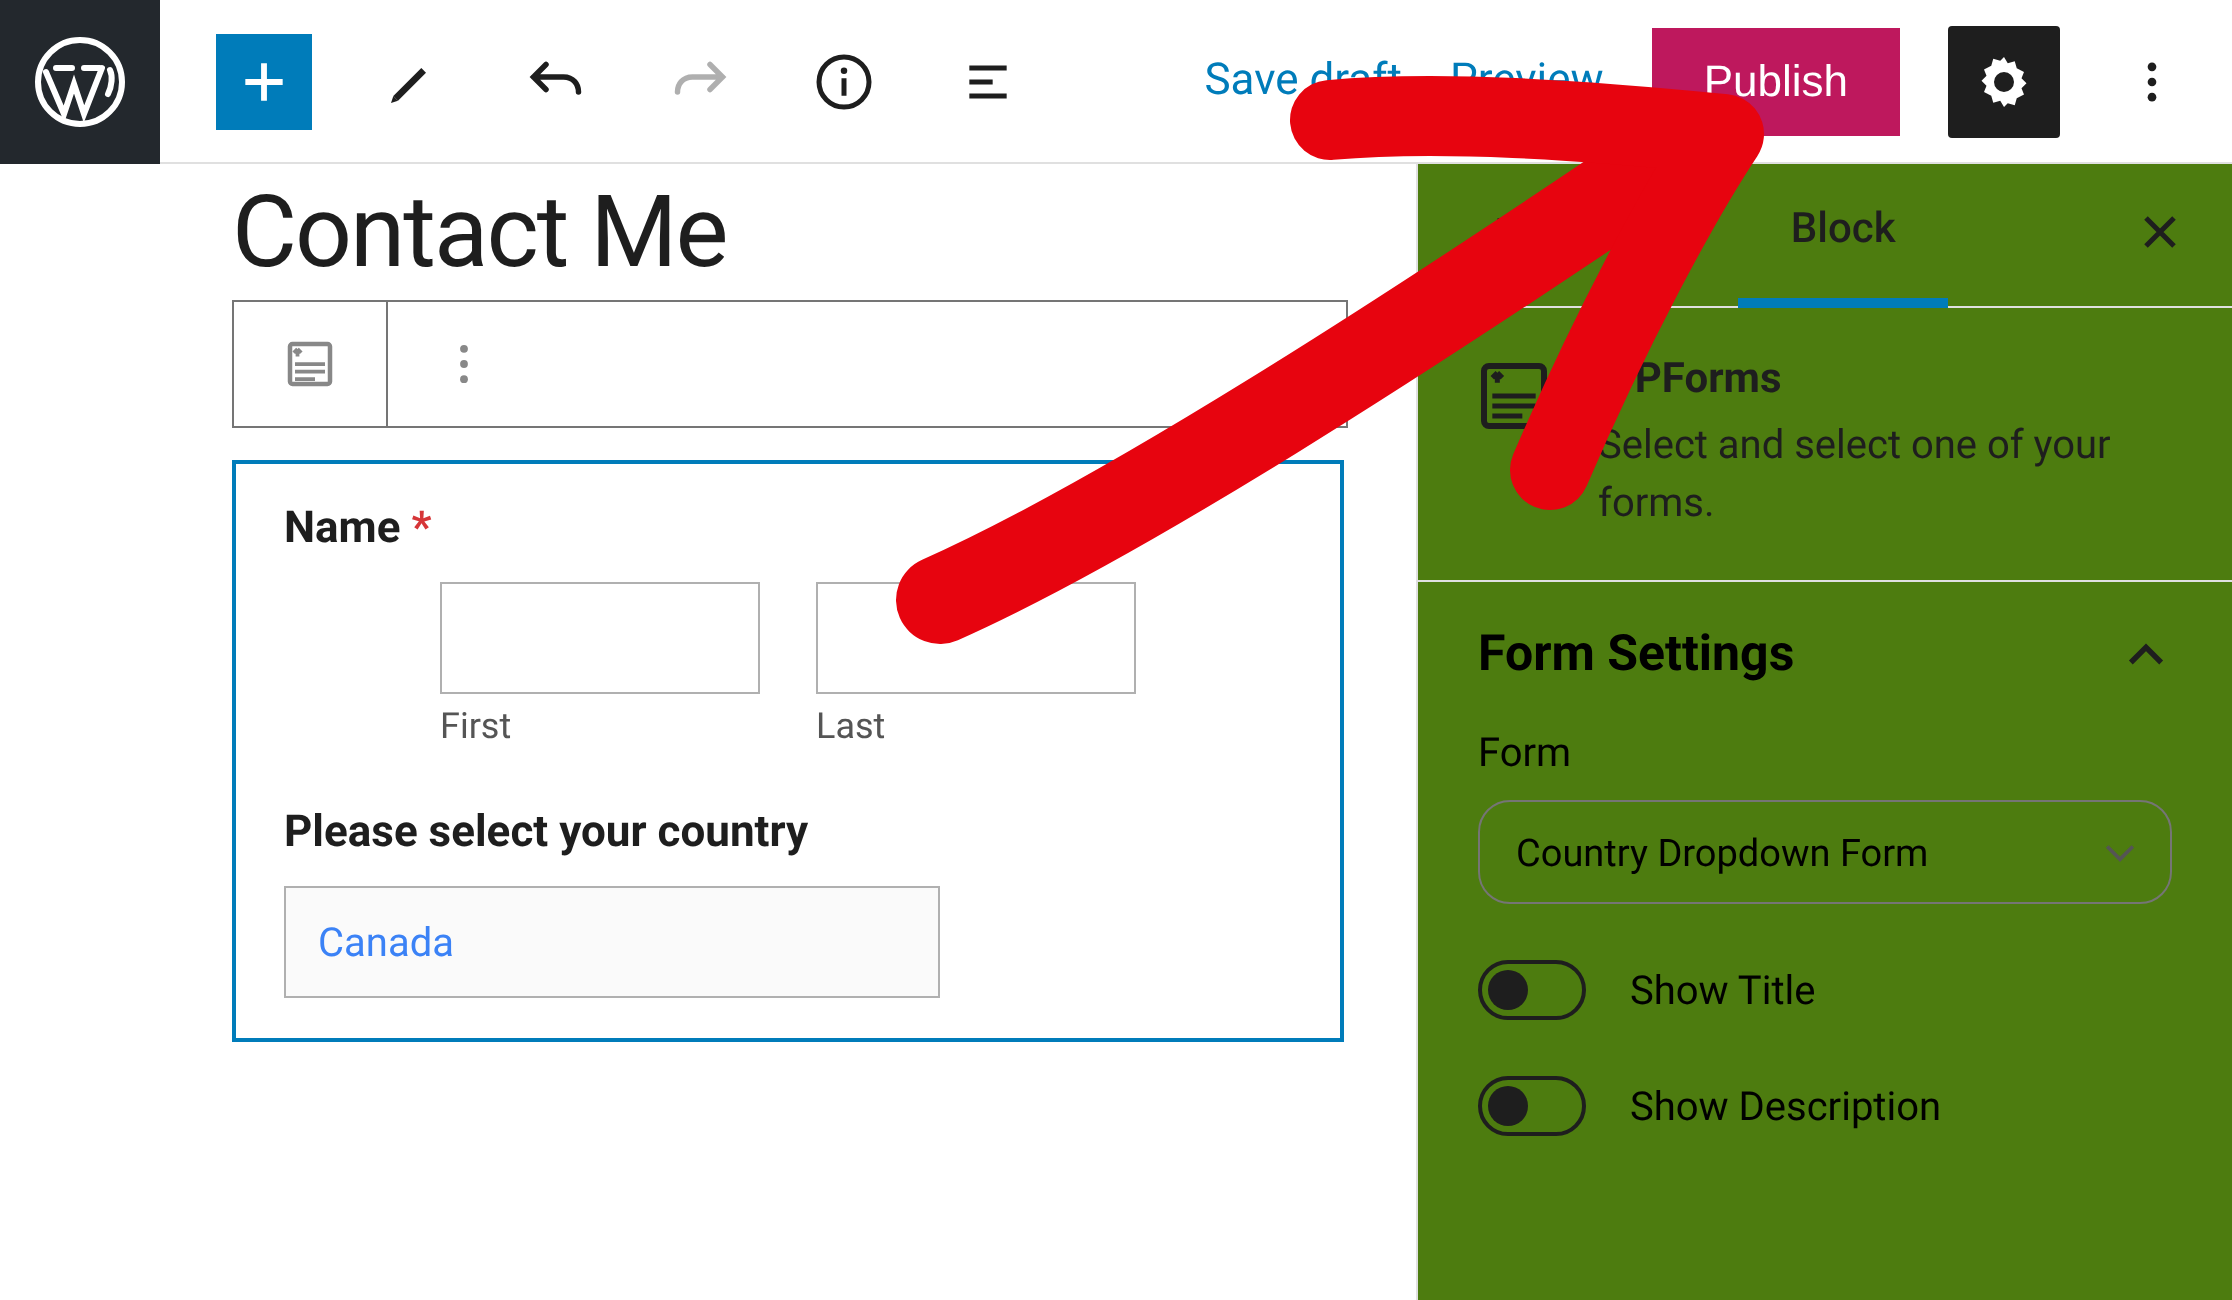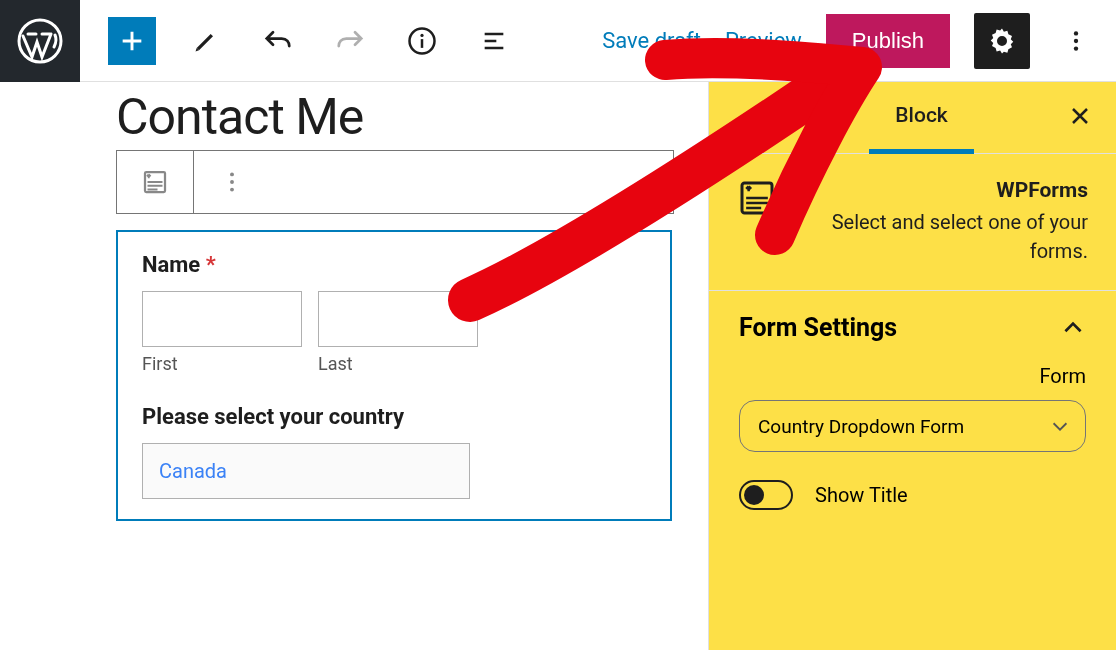--- a/index.html
+++ b/index.html
@@ -16,32 +16,32 @@
 .icon-btn.disabled { opacity: 0.35; cursor: default; }
 .top-right { position: absolute; right: 0; display: flex; align-items: center; gap: 24px; padding-right: 18px; }
 .link-btn { color: #007cba; font-size: 22px; text-decoration: none; cursor: pointer; }
 .publish-btn { background: #be185d; color: #fff; font-size: 22px; padding: 14px 26px; border: none; cursor: pointer; }
 .gear-btn { width: 56px; height: 56px; background: #1e1e1e; display: flex; align-items: center; justify-content: center; cursor: pointer; border-radius: 2px; }
 .dots-btn { width: 44px; height: 44px; display: flex; align-items: center; justify-content: center; cursor: pointer; }
 
 
 .main { display: flex; height: 568px; }
 .editor { flex: 1; padding: 0 34px 0 0; overflow: hidden; position: relative; }
-.sidebar { width: 408px; border-left: 1px solid #e0e0e0; background: #fde047; position: relative; overflow: hidden; text-align: right; }
+.sidebar { width: 408px; border-left: 1px solid #e0e0e0; background: #4d7c0f; position: relative; overflow: hidden; }
 
 
 .page-title { font-size: 50px; font-weight: 400; color: #1e1e1e; padding-left: 116px; padding-top: 6px; letter-spacing: -1px; }
 .block-toolbar { display: flex; margin-left: 116px; margin-top: 4px; border: 1px solid #757575; }
 .block-toolbar > div { width: 76px; height: 62px; display: flex; align-items: center; justify-content: center; }
 .block-toolbar > div + div { border-left: 1px solid #757575; }
 
 .form-preview { margin-left: 116px; margin-top: 16px; border: 2px solid #007cba; padding: 20px 24px; width: 556px; }
 .fld-label { font-size: 22px; font-weight: 700; color: #1e1e1e; margin-bottom: 14px; }
 .req { color: #d63638; }
-.name-row { display: flex; gap: 16px; }
+.name-row { display: flex; gap: 28px; justify-content: center; }
 .name-col { display: flex; flex-direction: column; }
 .text-input { width: 160px; height: 56px; border: 1px solid #b0b0b0; background: #fff; }
 .text-input.wide { width: 328px; }
 .sublabel { font-size: 18px; color: #555; margin-top: 6px; }
 .fld { margin-top: 30px; }
 .select-box { width: 328px; height: 56px; border: 1px solid #b0b0b0; background: #fafafa; display:flex; align-items:center; padding: 0 16px; font-size: 20px; color:#3b82f6;}
 
 
 .tabs { display: flex; align-items: center; height: 72px; position: relative; border-bottom: 1px solid #e0e0e0; }
 .tab { font-size: 21px; color: #1e1e1e; padding: 0 26px; height: 72px; display:flex; align-items:center; cursor:pointer; }
@@ -201,20 +201,24 @@
       <div class="select-ctrl">
         <span>Country Dropdown Form</span>
         <svg viewBox="0 0 24 24" width="22" height="22">
             <path d="M5 9l7 7 7-7" stroke="#555" stroke-width="2" fill="none"></path>
           </svg>
       </div>
       <div class="toggle-row">
         <div class="toggle"></div>
         <div class="tog-lbl">Show Title</div>
       </div>
+      <div class="toggle-row">
+        <div class="toggle"></div>
+        <div class="tog-lbl">Show Description</div>
+      </div>
     </div>
   </div>
 </div>
 
 <svg class="arrow-overlay" viewBox="0 0 1116 650">
   <path d="M470 300 C 560 260, 700 170, 840 75" stroke="#e7040f" stroke-width="44" fill="none" stroke-linecap="round"></path>
   <path d="M665 60 C 720 55, 790 60, 862 67 C 840 100, 805 165, 775 235" stroke="#e7040f" stroke-width="40" fill="none" stroke-linecap="round" stroke-linejoin="round"></path>
 </svg>
 
 </body></html>

